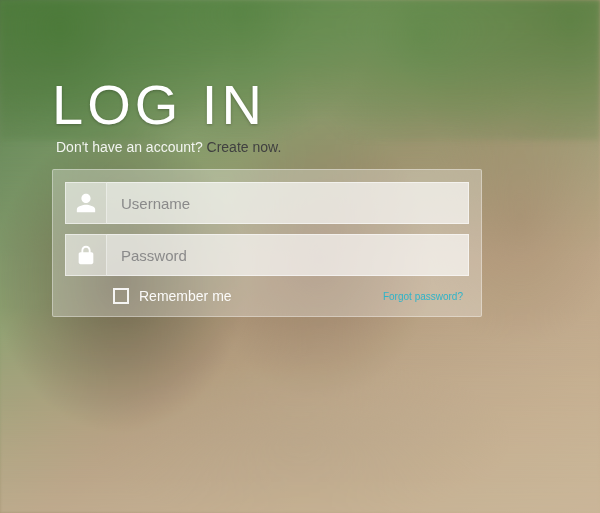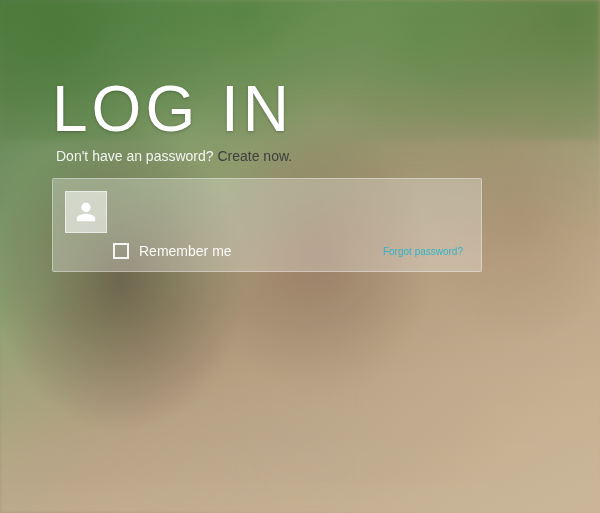--- a/index.html
+++ b/index.html
@@ -43,21 +43,21 @@
       inset: 0;
       background: rgba(255,255,255,0.05);
     }
     .login-wrapper {
       position: absolute;
       left: 52px;
       top: 72px;
       width: 430px;
     }
     .title {
-      font-size: 64px;
+      font-size: 56px;
       font-weight: 300;
       color: #ffffff;
       letter-spacing: 4px;
       text-transform: uppercase;
       text-shadow: 0 1px 3px rgba(0,0,0,0.25);
       margin-bottom: 2px;
     }
     .subtitle {
       font-size: 14px;
       color: rgba(255,255,255,0.9);
@@ -142,33 +142,42 @@
 </head>
 <body>
 
 <div class="bg-photo"></div>
 <div class="bg-foliage"></div>
 <div class="overlay"></div>
 
 <div class="login-wrapper">
   <h1 class="title">LOG IN</h1>
   <p class="subtitle">
-    <span>Don't have an password? </span><a>Create now.</a>
+    <span>Don't have an account? </span><a>Create now.</a>
   </p>
 
   <div class="form-panel">
 
     <div class="field-row">
       <div class="field-icon">
         <svg viewBox="0 0 24 24">
             <path d="M12 12c2.7 0 5-2.3 5-5s-2.3-5-5-5-5 2.3-5 5 2.3 5 5 5zm0 2c-3.3 0-10 1.7-10 5v3h20v-3c0-3.3-6.7-5-10-5z"></path>
           </svg>
       </div>
+      <input type="text" class="field-input" placeholder="Username" style="">
     </div>
 
+    <div class="field-row">
+      <div class="field-icon">
+        <svg viewBox="0 0 24 24">
+            <path d="M18 9h-1V7c0-2.8-2.2-5-5-5S7 4.2 7 7v2H6c-1.1 0-2 .9-2 2v9c0 1.1.9 2 2 2h12c1.1 0 2-.9 2-2v-9c0-1.1-.9-2-2-2zM9 7c0-1.7 1.3-3 3-3s3 1.3 3 3v2H9V7z"></path>
+          </svg>
+      </div>
+      <input type="password" class="field-input" placeholder="Password" style="">
+    </div>
 
     <div class="bottom-row">
       <label class="remember">
         <span class="checkbox"></span>
         <span>Remember me</span>
       </label>
       <a class="forgot">Forgot password?</a>
     </div>
 
   </div>

